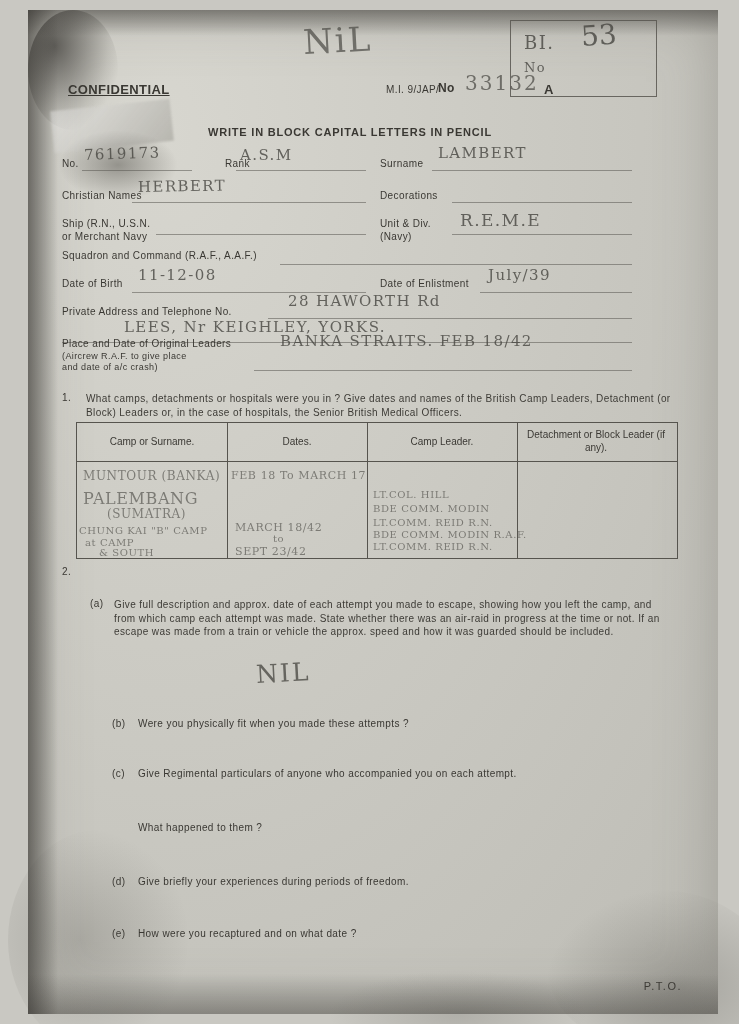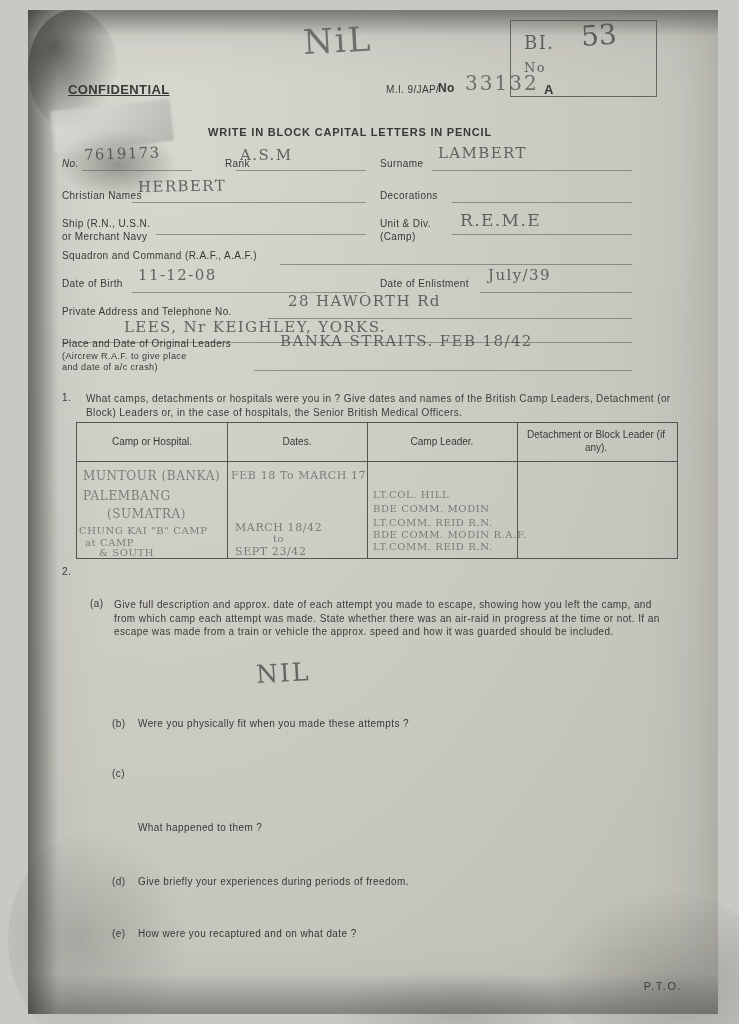--- a/index.html
+++ b/index.html
@@ -181,21 +181,21 @@
 
     <div class="typed t13 bold uline" style="left:40px; top:72px;">CONFIDENTIAL</div>
 
     <div class="typed t10" style="left:358px; top:74px;">M.I. 9/JAP/</div>
     <div class="typed t12 bold" style="left:410px; top:71px;">No</div>
     <div class="hand" style="left:437px; top:61px; font-size:20px; letter-spacing:2px; opacity:0.72;">33132</div>
     <div class="typed t13 bold" style="left:516px; top:72px;">A</div>
 
     <div class="typed t11 bold" style="left:180px; top:116px; letter-spacing:0.8px;">WRITE IN BLOCK CAPITAL LETTERS IN PENCIL</div>
 
-    <div class="typed t10" style="left:34px; top:148px;font-style:italic;">No.</div>
+    <div class="typed t10" style="left:34px; top:148px;">No.</div>
     <div class="hand hand-ink" style="left:56px; top:136px; transform:rotate(-2deg);">7619173</div>
     <div class="rule" style="left:54px; top:160px; width:110px;"></div>
 
     <div class="typed t10" style="left:174px; top:148px;padding-left:23px;">Rank</div>
     <div class="hand hand-ink" style="left:212px; top:136px;">A.S.M</div>
     <div class="rule" style="left:208px; top:160px; width:130px;"></div>
 
     <div class="typed t10" style="left:352px; top:148px;">Surname</div>
     <div class="hand hand-ink" style="left:410px; top:134px;">LAMBERT</div>
     <div class="rule" style="left:404px; top:160px; width:200px;"></div>
@@ -207,21 +207,21 @@
     <div class="typed t10" style="left:352px; top:180px;">Decorations</div>
     <div class="hand hand-ink" style="left:430px; top:168px;"></div>
     <div class="rule" style="left:424px; top:192px; width:180px;"></div>
 
     <div class="typed t10" style="left:34px; top:208px;">Ship (R.N., U.S.N.</div>
     <div class="typed t10" style="left:34px; top:221px;">or Merchant Navy</div>
     <div class="hand hand-ink" style="left:160px; top:208px;"></div>
     <div class="rule" style="left:128px; top:224px; width:210px;"></div>
 
     <div class="typed t10" style="left:352px; top:208px;">Unit &amp; Div.</div>
-    <div class="typed t10" style="left:352px; top:221px;">(Camp)</div>
+    <div class="typed t10" style="left:352px; top:221px;">(Navy)</div>
     <div class="hand hand-ink" style="left:432px; top:200px; font-size:17px;">R.E.M.E</div>
     <div class="rule" style="left:424px; top:224px; width:180px;"></div>
 
     <div class="typed t10" style="left:34px; top:240px;">Squadron and Command (R.A.F., A.A.F.)</div>
     <div class="hand hand-ink" style="left:260px; top:232px;"></div>
     <div class="rule" style="left:252px; top:254px; width:352px;"></div>
 
     <div class="typed t10" style="left:34px; top:268px;">Date of Birth</div>
     <div class="hand hand-ink" style="left:110px; top:256px;">11-12-08</div>
     <div class="rule" style="left:104px; top:282px; width:234px;"></div>
@@ -244,29 +244,29 @@
 
     <div class="typed t10" style="left:34px; top:382px;">1.</div>
     <div class="typed t10 wrapt" style="left:58px; top:382px; width:585px;">What camps, detachments or hospitals were you in ?  Give dates and names of the British Camp Leaders, Detachment (or Block) Leaders or, in the case of hospitals, the Senior British Medical Officers.</div>
 
     <div id="camp-table">
       <div class="vline" style="left:150px;"></div>
       <div class="vline" style="left:290px;"></div>
       <div class="vline" style="left:440px;"></div>
       <div class="hline" style="top:38px;"></div>
 
-      <div class="th" style="left:0px; top:12px; width:150px;">Camp or Hospital.</div>
+      <div class="th" style="left:0px; top:12px; width:150px;">Camp or Surname.</div>
       <div class="th" style="left:150px; top:12px; width:140px;">Dates.</div>
       <div class="th" style="left:290px; top:12px; width:150px;">Camp Leader.</div>
       <div class="th" style="left:440px; top:5px; width:158px;">Detachment or Block Leader (if any).</div>
 
       <div class="hand hand-sm" style="left:6px; top:46px; font-size:12px;">MUNTOUR (BANKA)</div>
       <div class="hand hand-sm" style="left:154px; top:46px; font-size:11px;">FEB 18 To MARCH 17</div>
 
-      <div class="hand hand-sm" style="left:6px; top:66px; font-size:12px;">PALEMBANG</div>
+      <div class="hand hand-sm" style="left:6px; top:66px; font-size:16px;">PALEMBANG</div>
       <div class="hand hand-sm" style="left:296px; top:66px; font-size:10px;">LT.COL. HILL</div>
 
       <div class="hand hand-sm" style="left:30px; top:84px; font-size:12px;">(SUMATRA)</div>
       <div class="hand hand-sm" style="left:296px; top:80px; font-size:10px;">BDE COMM. MODIN</div>
 
       <div class="hand hand-sm" style="left:2px; top:102px; font-size:10px;">CHUNG KAI "B" CAMP</div>
       <div class="hand hand-sm" style="left:158px; top:98px; font-size:11px;">MARCH 18/42</div>
       <div class="hand hand-sm" style="left:296px; top:94px; font-size:10px;">LT.COMM. REID  R.N.</div>
 
       <div class="hand hand-sm" style="left:8px; top:114px; font-size:10px;">at CAMP</div>
@@ -281,20 +281,21 @@
     <div class="typed t10" style="left:34px; top:556px;">2.</div>
 
     <div class="typed t10" style="left:62px; top:588px;">(a)</div>
     <div class="typed t10 wrapt" style="left:86px; top:588px; width:560px;">Give full description and approx. date of each attempt you made to escape, showing how you left the camp, and from which camp each attempt was made.  State whether there was an air-raid in progress at the time or not.  If an escape was made from a train or vehicle the approx. speed and how it was guarded should be included.</div>
     <div class="hand" style="left:228px; top:650px; font-size:25px; letter-spacing:2px; opacity:0.78; transform:rotate(-3deg);">NIL</div>
 
     <div class="typed t10" style="left:84px; top:708px;">(b)</div>
     <div class="typed t10" style="left:110px; top:708px;">Were you physically fit when you made these attempts ?</div>
 
     <div class="typed t10" style="left:84px; top:758px;">(c)</div>
+    <div class="typed t10" style="left:110px; top:758px;">Give Regimental particulars of anyone who accompanied you on each attempt.</div>
 
     <div class="typed t10" style="left:110px; top:812px;">What happened to them ?</div>
 
     <div class="typed t10" style="left:84px; top:866px;">(d)</div>
     <div class="typed t10" style="left:110px; top:866px;">Give briefly your experiences during periods of freedom.</div>
 
     <div class="typed t10" style="left:84px; top:918px;">(e)</div>
     <div class="typed t10" style="left:110px; top:918px;">How were you recaptured and on what date ?</div>
 
     <div id="pto">P.T.O.</div>

